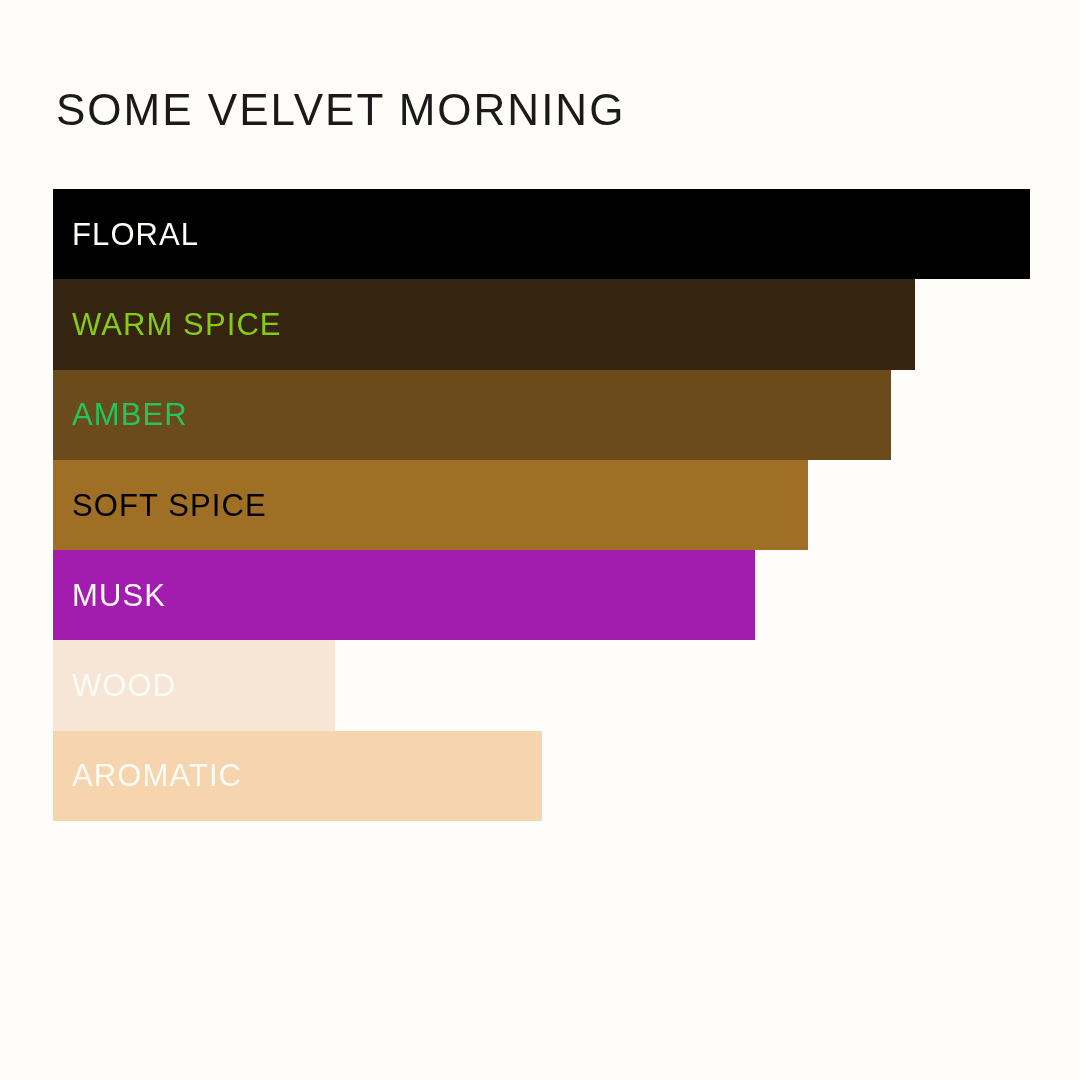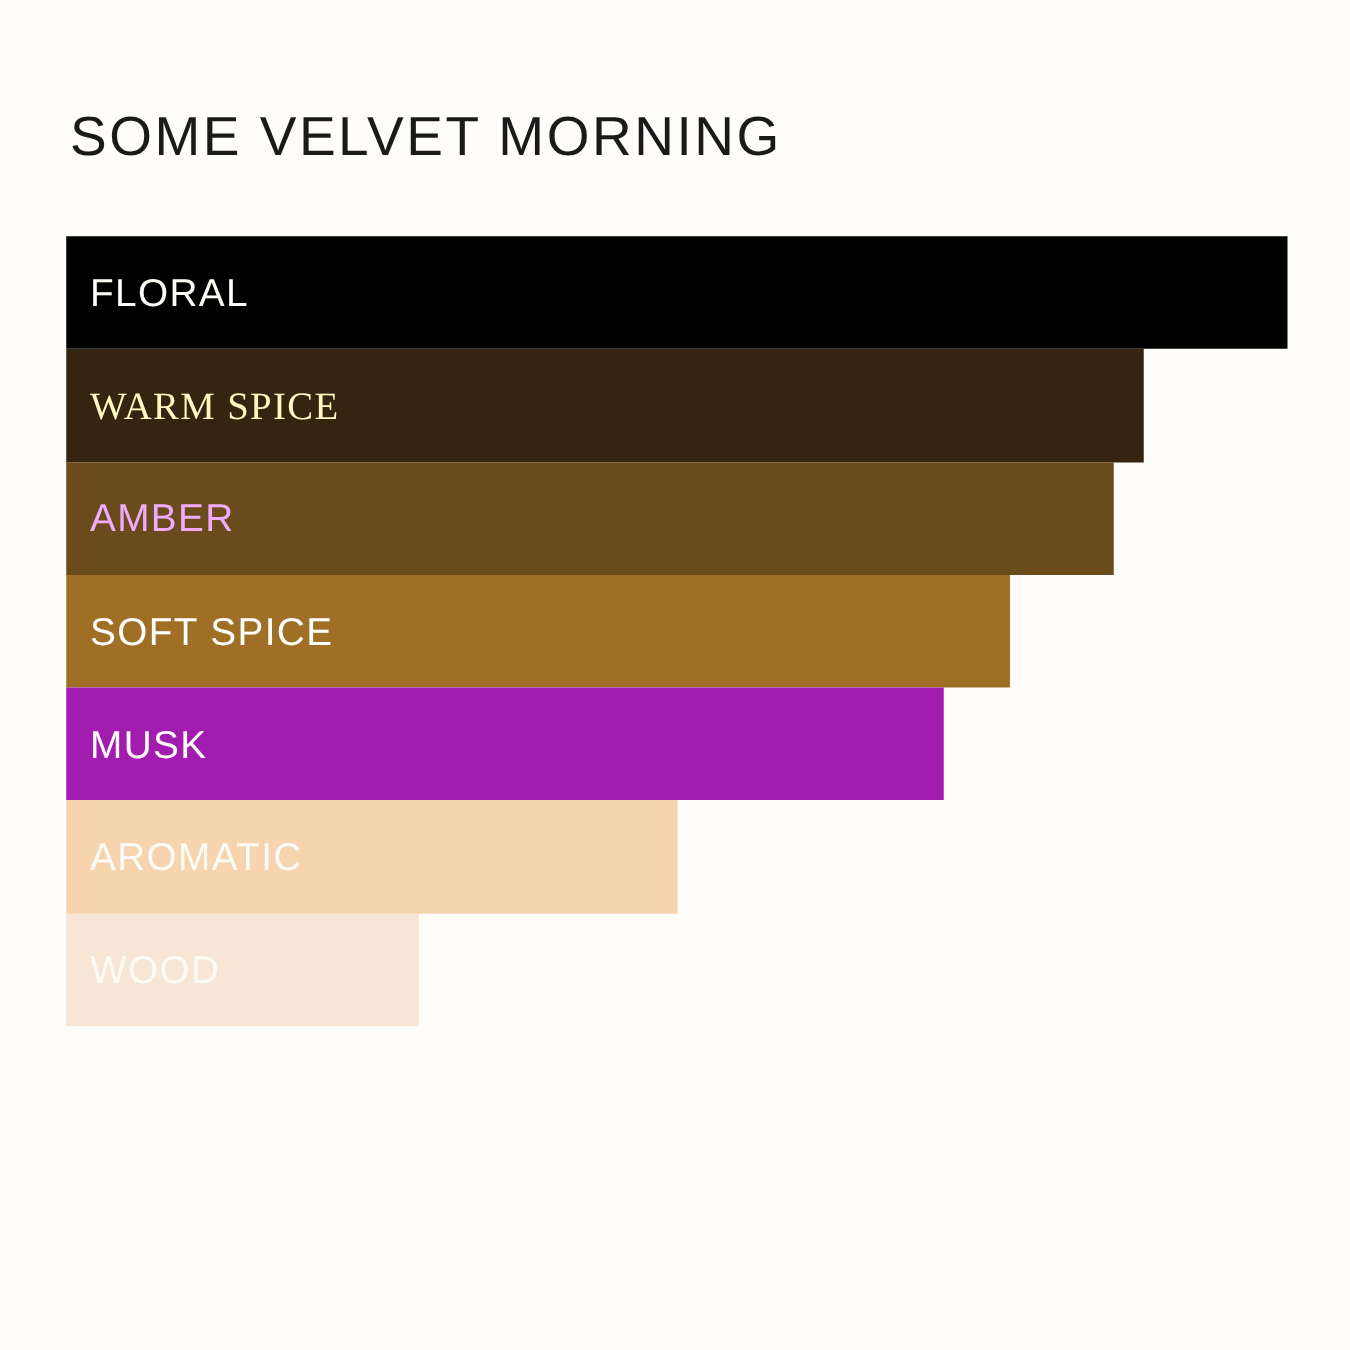--- a/index.html
+++ b/index.html
@@ -83,43 +83,43 @@
   <div id="chart-title">SOME VELVET MORNING</div>
 
   <div id="bars">
       <div class="bar-row">
         <div class="bar-fill" style="width: 97.7%; background: rgb(0, 0, 0);">
           <span class="bar-label" style="color: rgb(253, 251, 245);">FLORAL</span>
         </div>
       </div>
       <div class="bar-row">
         <div class="bar-fill" style="width: 86.2%; background: rgb(53, 36, 16);">
-          <span class="bar-label" style="color: #fef9c3; font-family: Liberation Serif, serif;">WARM SPICE</span>
+          <span class="bar-label" style="color: #84cc16;">WARM SPICE</span>
         </div>
       </div>
       <div class="bar-row">
         <div class="bar-fill" style="width: 83.8%; background: rgb(107, 74, 28);">
-          <span class="bar-label" style="color: #f0abfc;">AMBER</span>
+          <span class="bar-label" style="color: #22c55e;">AMBER</span>
         </div>
       </div>
       <div class="bar-row">
         <div class="bar-fill" style="width: 75.5%; background: rgb(160, 111, 38);">
-          <span class="bar-label" style="color: #ffffff;">SOFT SPICE</span>
+          <span class="bar-label" style="color: #000000;">SOFT SPICE</span>
         </div>
       </div>
       <div class="bar-row">
         <div class="bar-fill" style="width: 70.2%; background: #a21caf;">
           <span class="bar-label" style="color: rgb(253, 251, 245);">MUSK</span>
         </div>
       </div>
       <div class="bar-row">
-        <div class="bar-fill" style="width: 48.9%; background: rgb(245, 212, 174);">
-          <span class="bar-label" style="color: rgb(253, 251, 245);">AROMATIC</span>
+        <div class="bar-fill" style="width: 28.2%; background: rgb(247, 229, 214);">
+          <span class="bar-label" style="color: rgb(253, 251, 245);">WOOD</span>
         </div>
       </div>
       <div class="bar-row">
-        <div class="bar-fill" style="width: 28.2%; background: rgb(247, 229, 214);">
-          <span class="bar-label" style="color: rgb(253, 251, 245);">WOOD</span>
+        <div class="bar-fill" style="width: 48.9%; background: rgb(245, 212, 174);">
+          <span class="bar-label" style="color: rgb(253, 251, 245);">AROMATIC</span>
         </div>
       </div>
     </div>
 
 </div>
 
 </body></html>

